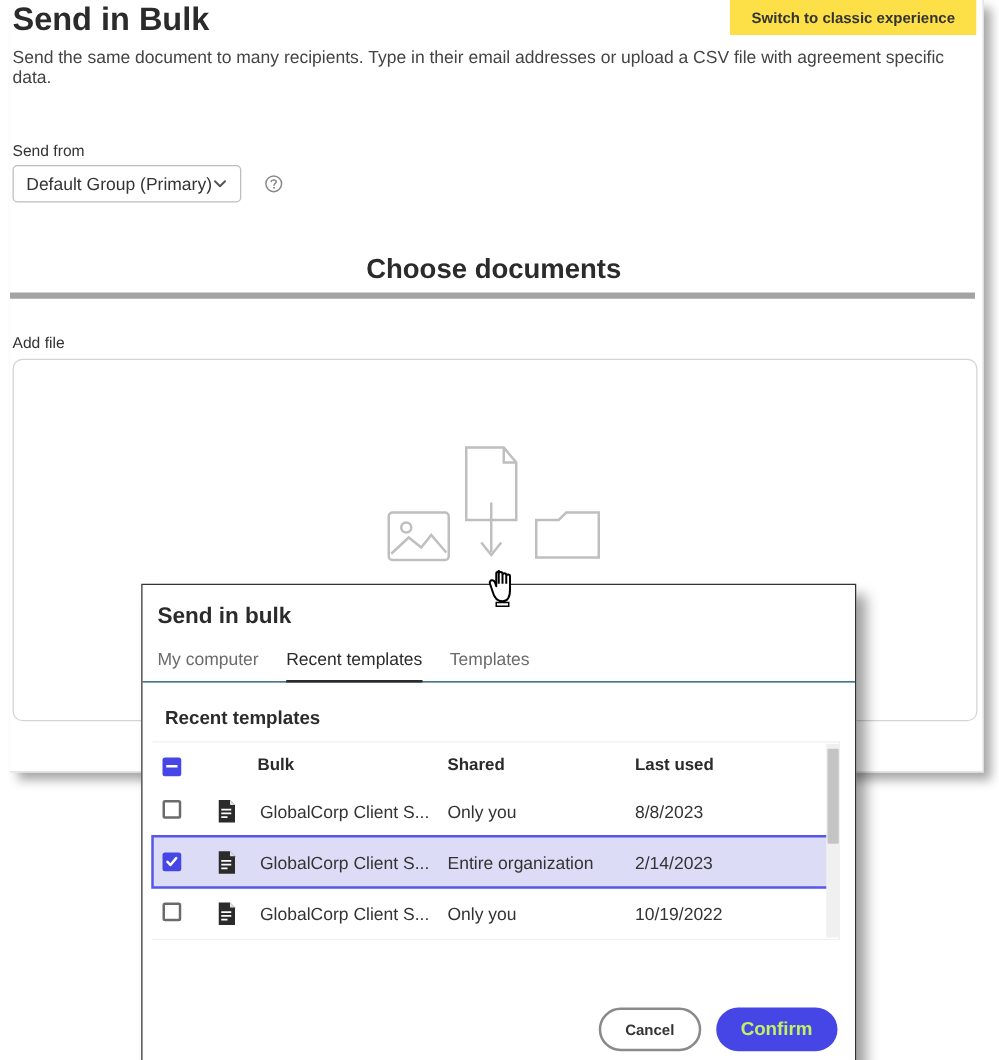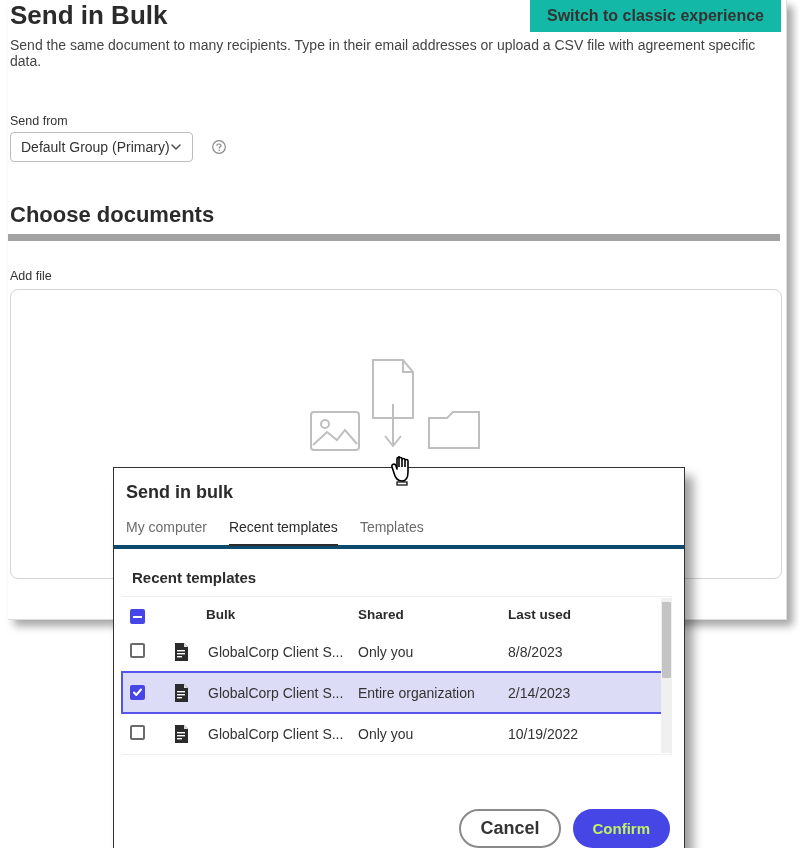--- a/index.html
+++ b/index.html
@@ -14,23 +14,23 @@
     .page-container {
       padding: 0 8px 0 8px;
       position: relative;
       width: 785px;
     }
 
     .classic-banner {
       position: absolute;
       top: 0;
       right: 4px;
-      background: #14b8a6;
-      color: #333;
-      font-size: 16px;
+      background: #fde047;
+      color: #333;
+      font-size: 12px;
       font-weight: 700;
       padding: 7px 17px;
       z-index: 1;
     }
 
     .main-panel {
       position: relative;
       padding: 0 0 40px 0;
       box-shadow: 6px 6px 8px rgba(0,0,0,0.35);
       border-right: 1px solid #ddd;
@@ -78,23 +78,24 @@
 
     .help-icon {
       display: inline-flex;
       color: #6b6b6b;
     }
 
     .section-heading {
       font-size: 22px;
       font-weight: 700;
       color: #2b2b2b;
-      border-bottom: 7px solid #a3a3a3;
+      border-bottom: 5px solid #a3a3a3;
       padding: 40px 0 6px 2px;
       margin-right: 6px;
+      text-align: center;
     }
 
     .addfile-label {
       font-size: 12.5px;
       color: #333;
       padding: 28px 0 6px 2px;
     }
 
     .dropzone {
       border: 1px solid #d4d4d4;
@@ -142,21 +143,21 @@
     .dialog-title {
       font-size: 18px;
       font-weight: 700;
       color: #2b2b2b;
       padding: 14px 12px 10px 12px;
     }
     .tabs {
       display: flex;
       gap: 22px;
       padding: 0 12px;
-      border-bottom: 4px solid #0c4a6e;
+      border-bottom: 1px solid #0c4a6e;
     }
     .tab {
       font-size: 14px;
       color: #6b6b6b;
       padding: 6px 0 10px 0;
       cursor: pointer;
       position: relative;
     }
     .tab.active {
       color: #2b2b2b;
@@ -262,21 +263,21 @@
       justify-content: flex-end;
       gap: 12px;
       padding: 54px 14px 16px 0;
     }
     .btn-cancel {
       background: #fff;
       color: #333;
       border: 2px solid #8a8a8a;
       border-radius: 20px;
       padding: 7px 19px;
-      font-size: 18px;
+      font-size: 12px;
       font-weight: 700;
     }
     .btn-confirm {
       background: #4646e6;
       color: #bef264;
       border: none;
       border-radius: 20px;
       padding: 9px 20px;
       font-size: 15px;
       font-weight: 700;

